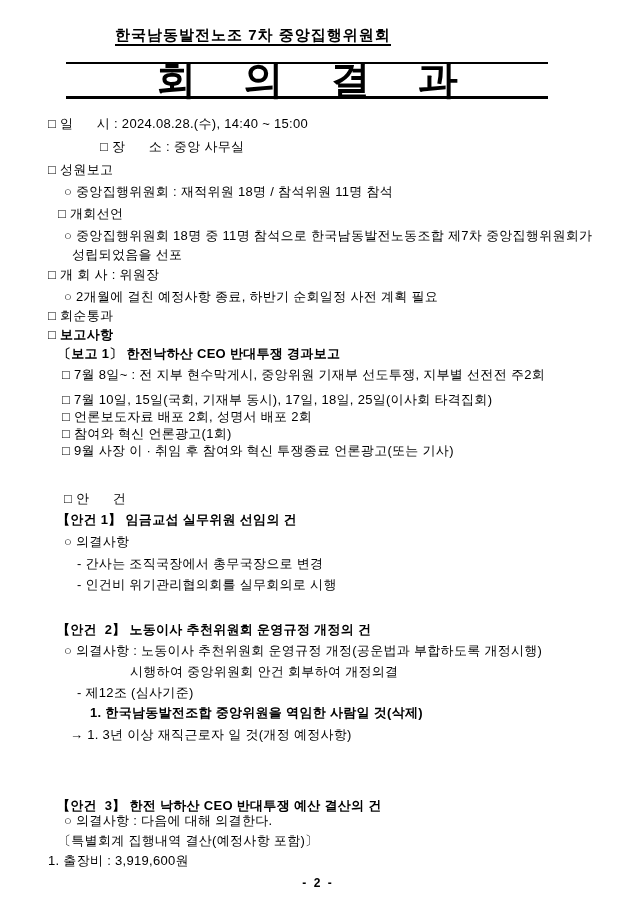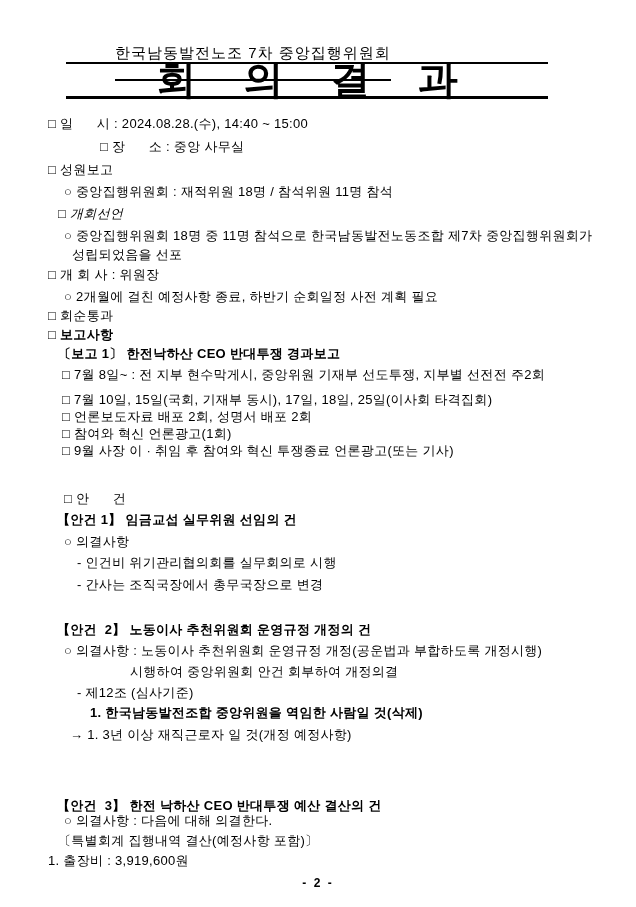--- a/index.html
+++ b/index.html
@@ -21,26 +21,26 @@
     background: #ffffff;
   }
   
   .doc-header {
     position: relative;
     height: 99px;
   }
   .doc-subtitle {
     position: absolute;
     left: 115px;
-    top: 44px;
+    top: 26px;
     font-size: 15px;
-    font-weight: normal;
+    font-weight: bold;
     letter-spacing: 1px;
     line-height: 17px;
-    padding-bottom: 18px;
+    padding-bottom: 1px;
     border-bottom: 2px solid #000;
     white-space: pre;
   }
   .rule-top {
     position: absolute;
     left: 66px;
     top: 62px;
     width: 482px;
     height: 2px;
     background: #000;
@@ -101,38 +101,38 @@
     <div class="rule-top"></div>
     <div class="doc-title">회 의 결 과</div>
     <div class="rule-bottom"></div>
   </header>
 
   <main class="doc-body" id="doc-body">
       <div class="line" style="margin-top: 17px; padding-left: 0px;">□ 일      시 : 2024.08.28.(수), 14:40 ~ 15:00</div>
       <div class="line" style="margin-top: 8px; padding-left: 4px; margin-left: 48px;">□ 장      소 : 중앙 사무실</div>
       <div class="line" style="margin-top: 8px; padding-left: 0px;">□ 성원보고</div>
       <div class="line" style="margin-top: 7px; padding-left: 16px;">○ 중앙집행위원회 : 재적위원 18명 / 참석위원 11명 참석</div>
-      <div class="line" style="margin-top: 7px; padding-left: 10px; font-style: italic;">□ 개회선언</div>
+      <div class="line" style="margin-top: 7px; padding-left: 10px;">□ 개회선언</div>
       <div class="line" style="margin-top: 7px; padding-left: 16px;">○ 중앙집행위원회 18명 중 11명 참석으로 한국남동발전노동조합 제7차 중앙집행위원회가</div>
       <div class="line" style="margin-top: 4px; padding-left: 24px;">성립되었음을 선포</div>
       <div class="line" style="margin-top: 5px; padding-left: 0px;">□ 개 회 사 : 위원장</div>
       <div class="line" style="margin-top: 7px; padding-left: 16px;">○ 2개월에 걸친 예정사항 종료, 하반기 순회일정 사전 계획 필요</div>
       <div class="line" style="margin-top: 4px; padding-left: 0px;">□ 회순통과</div>
       <div class="line" style="margin-top: 4px; padding-left: 0px; font-weight: bold;">□ 보고사항</div>
       <div class="line bold" style="margin-top: 4px; padding-left: 10px;">〔보고 1〕 한전낙하산 CEO 반대투쟁 경과보고</div>
       <div class="line" style="margin-top: 6px; padding-left: 14px;">□ 7월 8일~ : 전 지부 현수막게시, 중앙위원 기재부 선도투쟁, 지부별 선전전 주2회</div>
       <div class="line" style="margin-top: 10px; padding-left: 14px;">□ 7월 10일, 15일(국회, 기재부 동시), 17일, 18일, 25일(이사회 타격집회)</div>
       <div class="line" style="margin-top: 2px; padding-left: 14px;">□ 언론보도자료 배포 2회, 성명서 배포 2회</div>
       <div class="line" style="margin-top: 2px; padding-left: 14px;">□ 참여와 혁신 언론광고(1회)</div>
       <div class="line" style="margin-top: 2px; padding-left: 14px;">□ 9월 사장 이 · 취임 후 참여와 혁신 투쟁종료 언론광고(또는 기사)</div>
       <div class="line" style="margin-top: 33px; padding-left: 16px;">□ 안      건</div>
       <div class="line bold" style="margin-top: 6px; padding-left: 9px;">【안건 1】 임금교섭 실무위원 선임의 건</div>
       <div class="line" style="margin-top: 7px; padding-left: 16px;">○ 의결사항</div>
+      <div class="line" style="margin-top: 7px; padding-left: 29px;">- 간사는 조직국장에서 총무국장으로 변경</div>
       <div class="line" style="margin-top: 6px; padding-left: 29px;">- 인건비 위기관리협의회를 실무회의로 시행</div>
-      <div class="line" style="margin-top: 7px; padding-left: 29px;">- 간사는 조직국장에서 총무국장으로 변경</div>
       <div class="line bold" style="margin-top: 30px; padding-left: 9px;">【안건  2】 노동이사 추천위원회 운영규정 개정의 건</div>
       <div class="line" style="margin-top: 6px; padding-left: 16px;">○ 의결사항 : 노동이사 추천위원회 운영규정 개정(공운법과 부합하도록 개정시행)</div>
       <div class="line" style="margin-top: 6px; padding-left: 82px;">시행하여 중앙위원회 안건 회부하여 개정의결</div>
       <div class="line" style="margin-top: 6px; padding-left: 29px;">- 제12조 (심사기준)</div>
       <div class="line bold" style="margin-top: 5px; padding-left: 42px;">1. 한국남동발전조합 중앙위원을 역임한 사람일 것(삭제)</div>
       <div class="line" style="margin-top: 7px; padding-left: 22px;">→ 1. 3년 이상 재직근로자 일 것(개정 예정사항)</div>
       <div class="line bold" style="margin-top: 56px; padding-left: 9px;">【안건  3】 한전 낙하산 CEO 반대투쟁 예산 결산의 건</div>
       <div class="line" style="padding-left: 16px;">○ 의결사항 : 다음에 대해 의결한다.</div>
       <div class="line" style="margin-top: 5px; padding-left: 10px;">〔특별회계 집행내역 결산(예정사항 포함)〕</div>
       <div class="line" style="margin-top: 5px; padding-left: 0px;">1. 출장비 : 3,919,600원</div>

